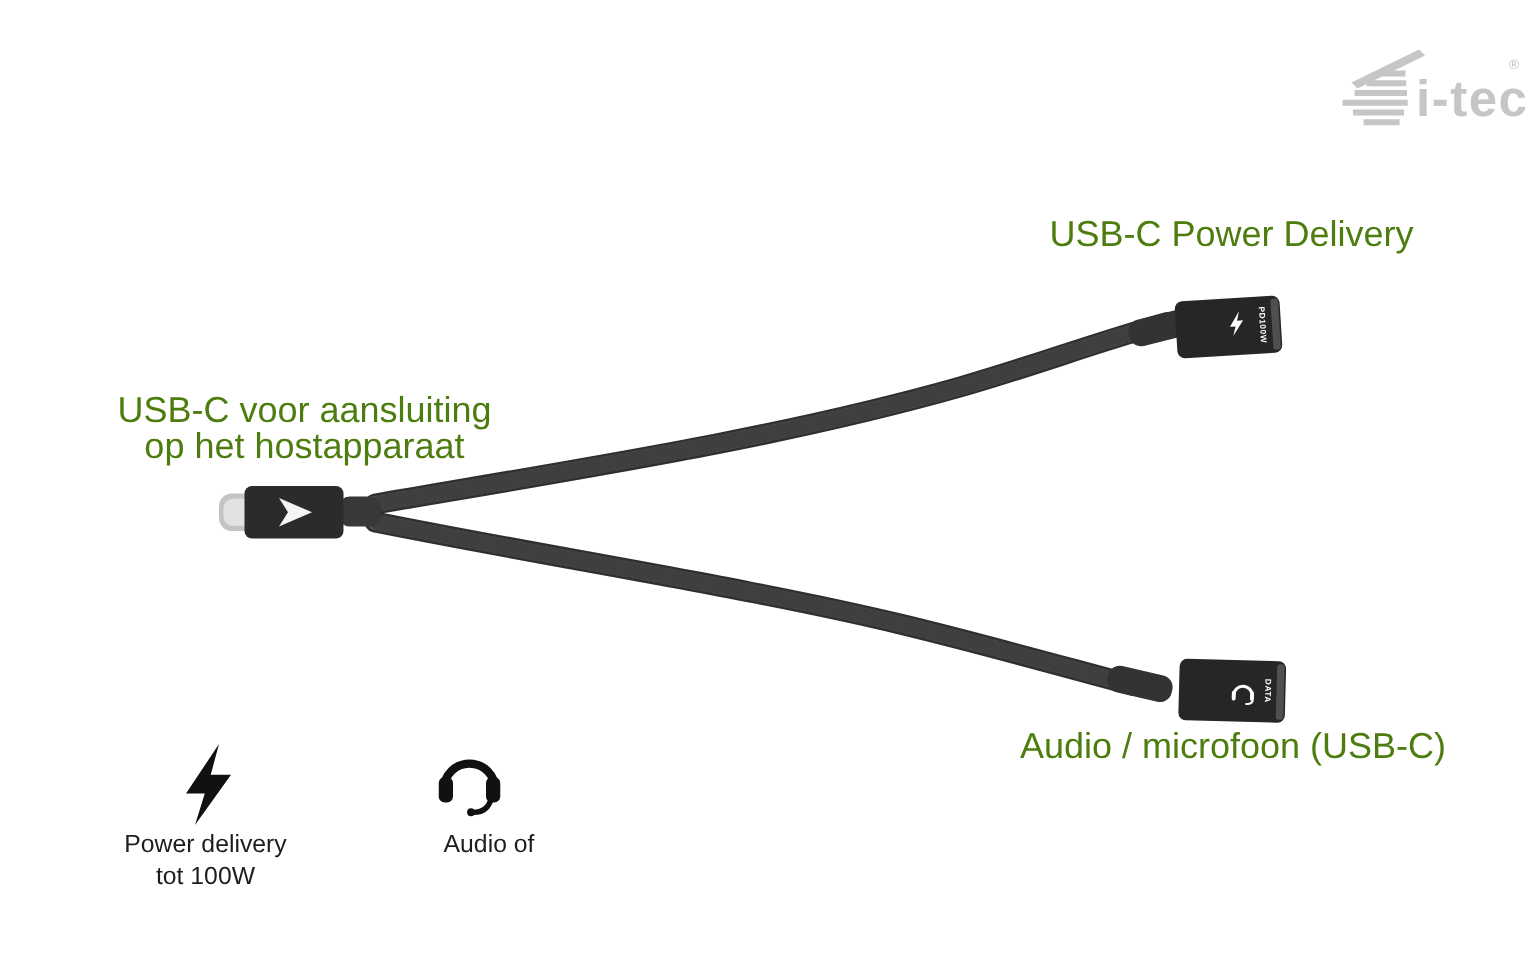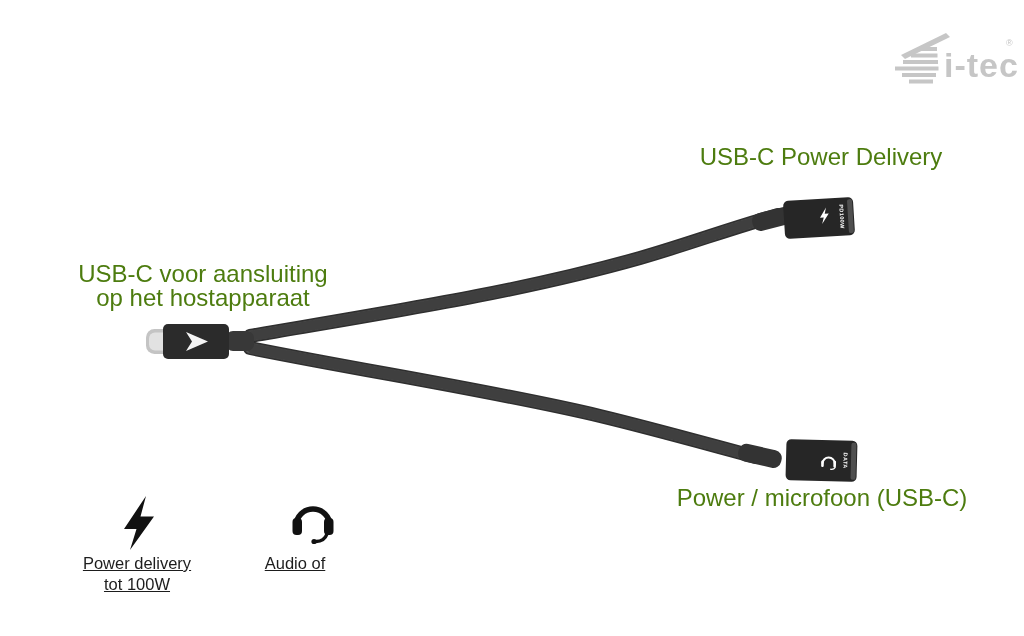--- a/index.html
+++ b/index.html
@@ -4,26 +4,26 @@
 <style>
   html,body{margin:0;padding:0;background:#fff;}
   .stage{
     position:relative;width:1024px;height:636px;background:#ffffff;overflow:hidden;
     font-family:"Liberation Sans","DejaVu Sans",sans-serif;color:#1d1d1d;
   }
   .scene{position:absolute;left:0;top:0;width:1024px;height:636px;}
   .callout{position:absolute;transform:translateX(-50%);text-align:center;
     font-size:24px;line-height:24px;font-weight:400;color:#4d7c0f;white-space:nowrap;}
   .feature-caption{position:absolute;transform:translateX(-50%);text-align:center;
-    font-size:16.5px;line-height:21px;color:#1d1d1d;white-space:nowrap;text-decoration:underline;}
+    font-size:16.5px;line-height:21px;color:#1d1d1d;white-space:nowrap;}
   .c-power{left:821px;top:145px;}
   .c-host{left:203px;top:262px;}
   .c-audio{left:822px;top:486px;}
   .f-power{left:137px;top:553px;}
-  .f-audio{left:295px;top:553px;}
+  .f-audio{left:326px;top:553px;}
 </style>
 </head>
 <body>
 
 <div class="stage">
 
   <svg class="scene" viewBox="0 0 1024 636">
 
     <g>
       <g fill="#c6c6c6">
@@ -104,21 +104,21 @@
   <div class="callout c-power">
     <div>USB-C Power Delivery</div>
   </div>
 
   <div class="callout c-host">
     <div>USB-C voor aansluiting</div>
     <div>op het hostapparaat</div>
   </div>
 
   <div class="callout c-audio">
-    <div>Power / microfoon (USB-C)</div>
+    <div>Audio / microfoon (USB-C)</div>
   </div>
 
   <div class="feature-caption f-power">
     <div>Power delivery</div>
     <div>tot 100W</div>
   </div>
 
   <div class="feature-caption f-audio">
     <div>Audio of</div>
   </div>

